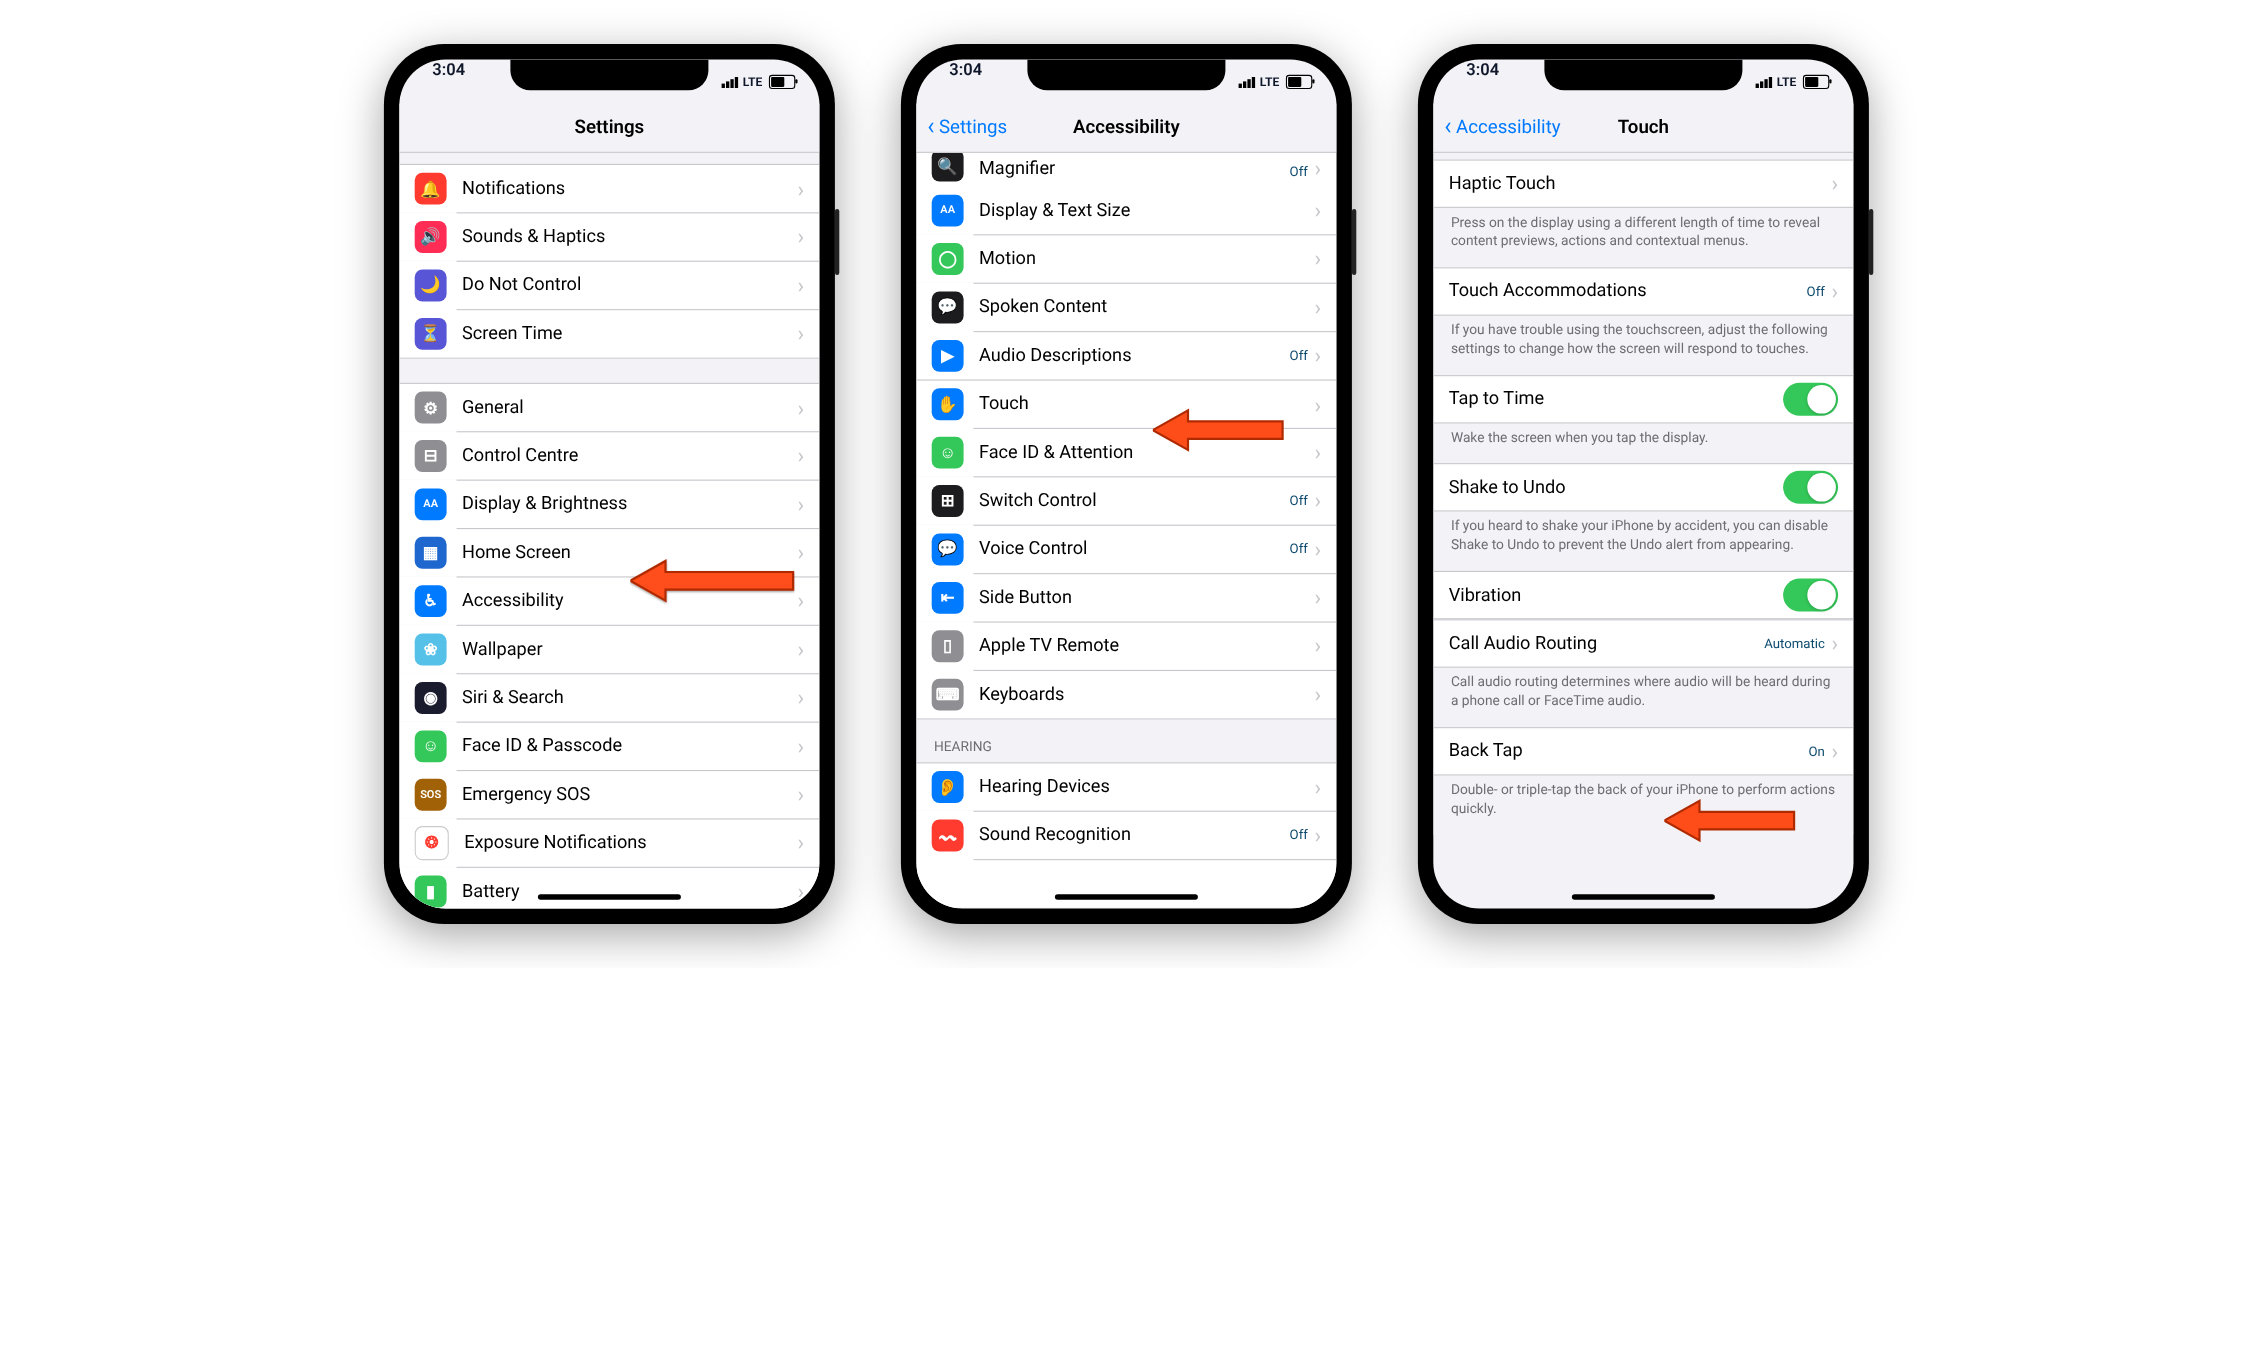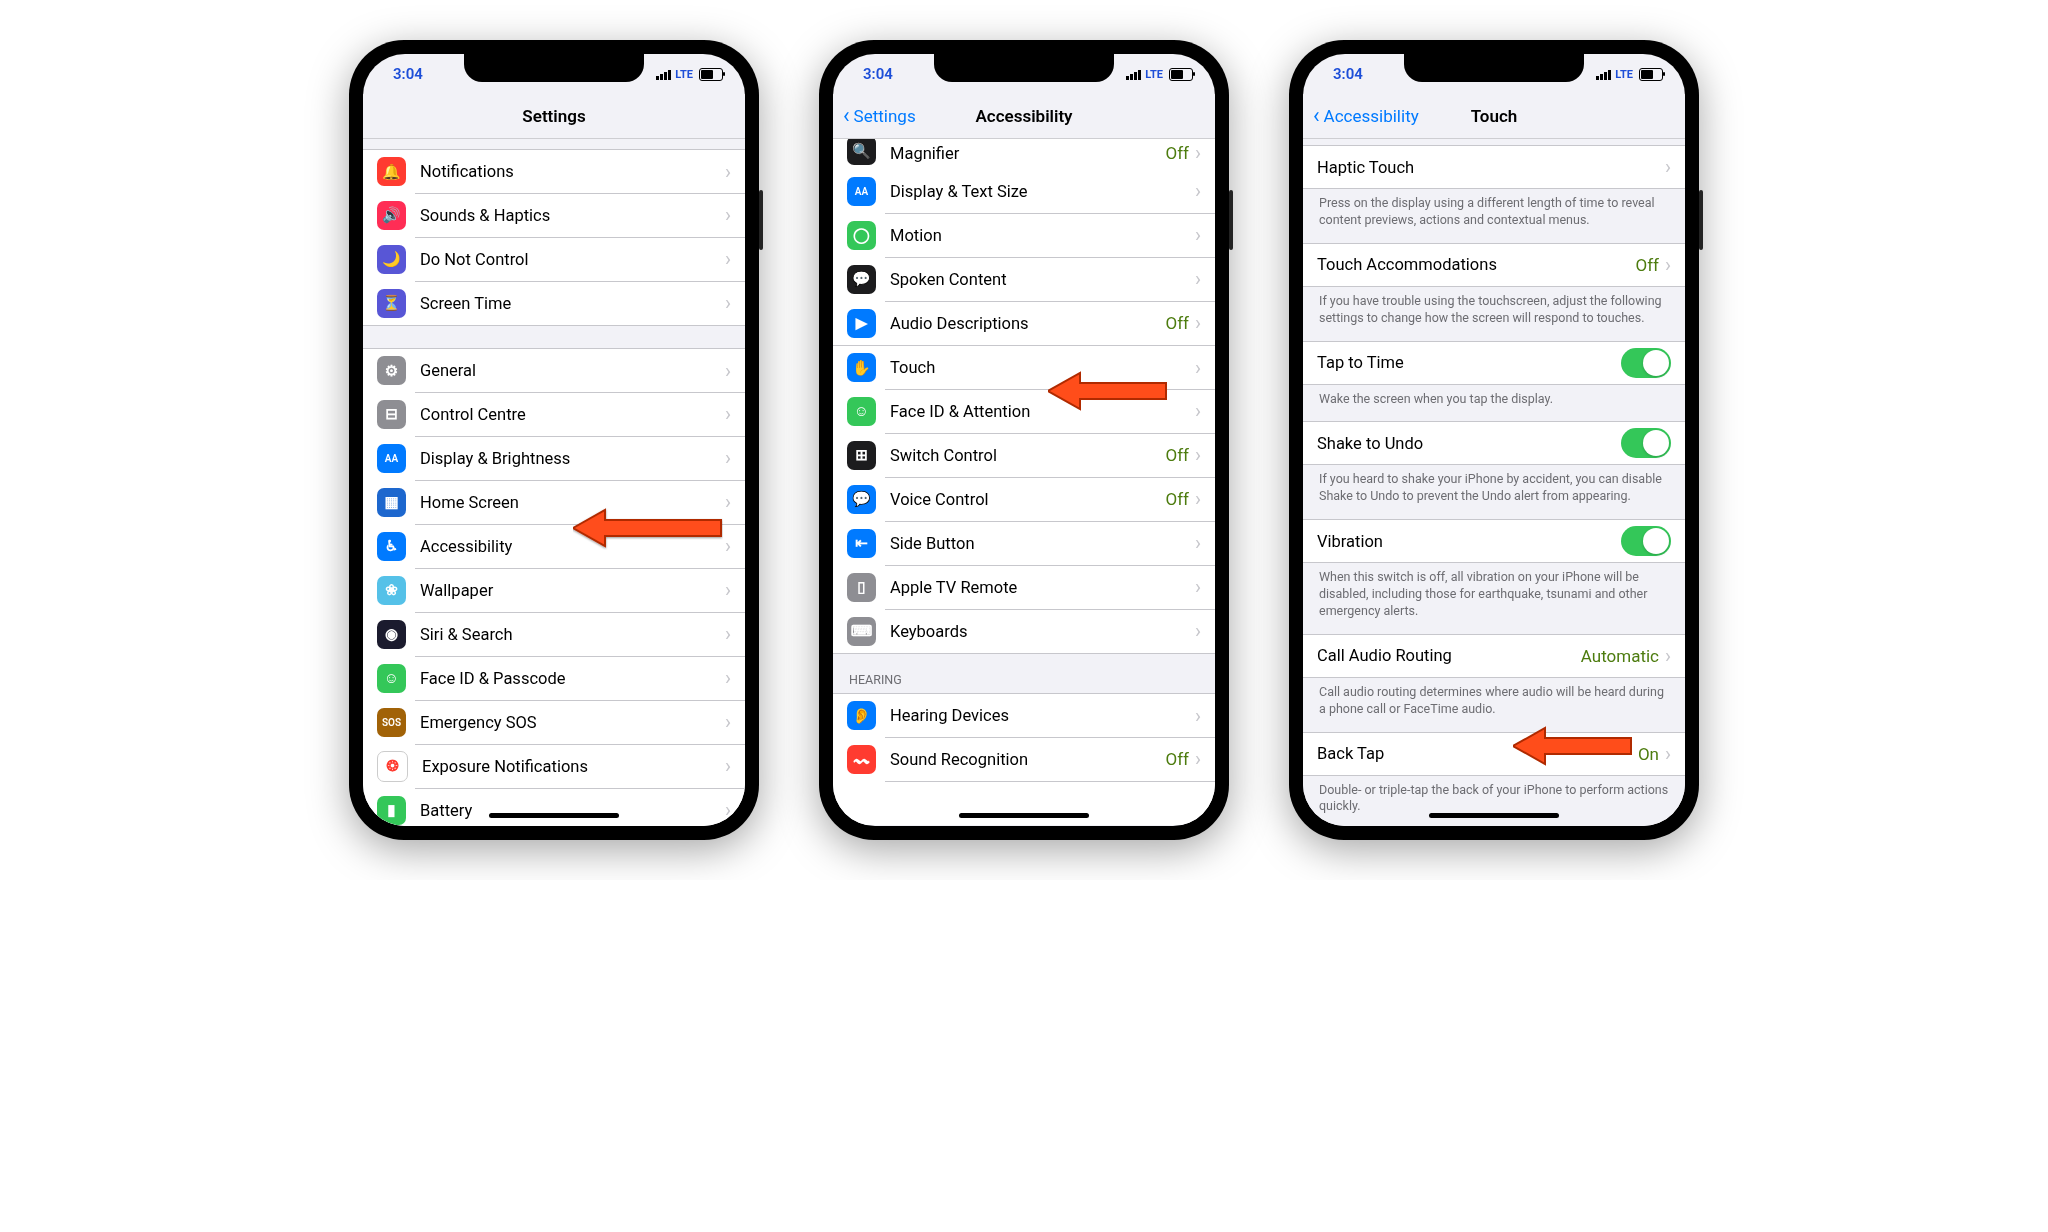--- a/index.html
+++ b/index.html
@@ -49,25 +49,24 @@
     height: 28px;
     background: #000;
     border-bottom-left-radius: 18px;
     border-bottom-right-radius: 18px;
     z-index: 10;
   }
   .status-bar {
     height: 40px;
     display: flex;
     justify-content: space-between;
-    align-items: center;
     padding: 0 22px 0 30px;
     font-size: 15px;
     font-weight: 600;
-    color: #1d4ed8;
+    color: #0f172a;
   }
   .status-right { display:flex; align-items:center; gap:4px; font-size:12px; }
   .signal-bars { display:inline-flex; align-items:flex-end; gap:1px; height:11px; }
   .signal-bars span { width:3px; background:#000; }
   .signal-bars span:nth-child(1){height:4px;} .signal-bars span:nth-child(2){height:6px;}
   .signal-bars span:nth-child(3){height:8px;} .signal-bars span:nth-child(4){height:10px;}
   .battery { width:22px; height:11px; border:1px solid #000; border-radius:3px; position:relative; margin-left:2px;}
   .battery::after{content:"";position:absolute;right:-3px;top:3px;width:2px;height:4px;background:#000;border-radius:1px;}
   .battery-fill{position:absolute;left:1px;top:1px;bottom:1px;width:55%;background:#000;border-radius:1px;}
   .nav-bar {
@@ -116,21 +115,21 @@
   }
   .row.no-icon::before { left:16px; }
   .icon {
     width: 29px; height: 29px; border-radius: 7px;
     margin-right: 14px;
     display:flex; align-items:center; justify-content:center;
     color:#fff; font-size:15px; font-weight:600;
     flex-shrink:0;
   }
   .row-label { flex:1; font-size:16.5px; color:#000; }
-  .row-value { font-size:17px; color:#4d7c0f; margin-right:6px;}
+  .row-value { font-size:12px; color:#0c4a6e; margin-right:6px;}
   .chevron { color:#c7c7cc; font-size:20px; line-height:1;}
   .toggle {
     width:50px; height:30px; border-radius:15px; position:relative;
   }
   .toggle.on { background:#34c759; }
   .toggle .knob {
     position:absolute; top:2px; width:26px; height:26px; background:#fff;
     border-radius:50%; box-shadow:0 1px 3px rgba(0,0,0,.2);
   }
   .toggle.on .knob { right:2px; }
@@ -433,21 +432,20 @@
             <div class="knob"></div>
           </div>
         </div>
         <div class="group-footer">If you heard to shake your iPhone by accident, you can disable Shake to Undo to prevent the Undo alert from appearing.</div>
         <div class="row no-icon group-first-row group-divider-top group-divider-bottom">
           <div class="row-label">Vibration</div>
           <div class="toggle on">
             <div class="knob"></div>
           </div>
         </div>
-        <div class="group-footer">When this switch is off, all vibration on your iPhone will be disabled, including those for earthquake, tsunami and other emergency alerts.</div>
         <div class="row no-icon group-first-row group-divider-top group-divider-bottom">
           <div class="row-label">Call Audio Routing</div>
           <div class="row-value">Automatic</div>
           <span class="chevron">›</span>
         </div>
         <div class="group-footer">Call audio routing determines where audio will be heard during a phone call or FaceTime audio.</div>
         <div class="row no-icon group-first-row group-divider-top group-divider-bottom">
           <div class="row-label">Back Tap</div>
           <div class="row-value">On</div>
           <span class="chevron">›</span>

